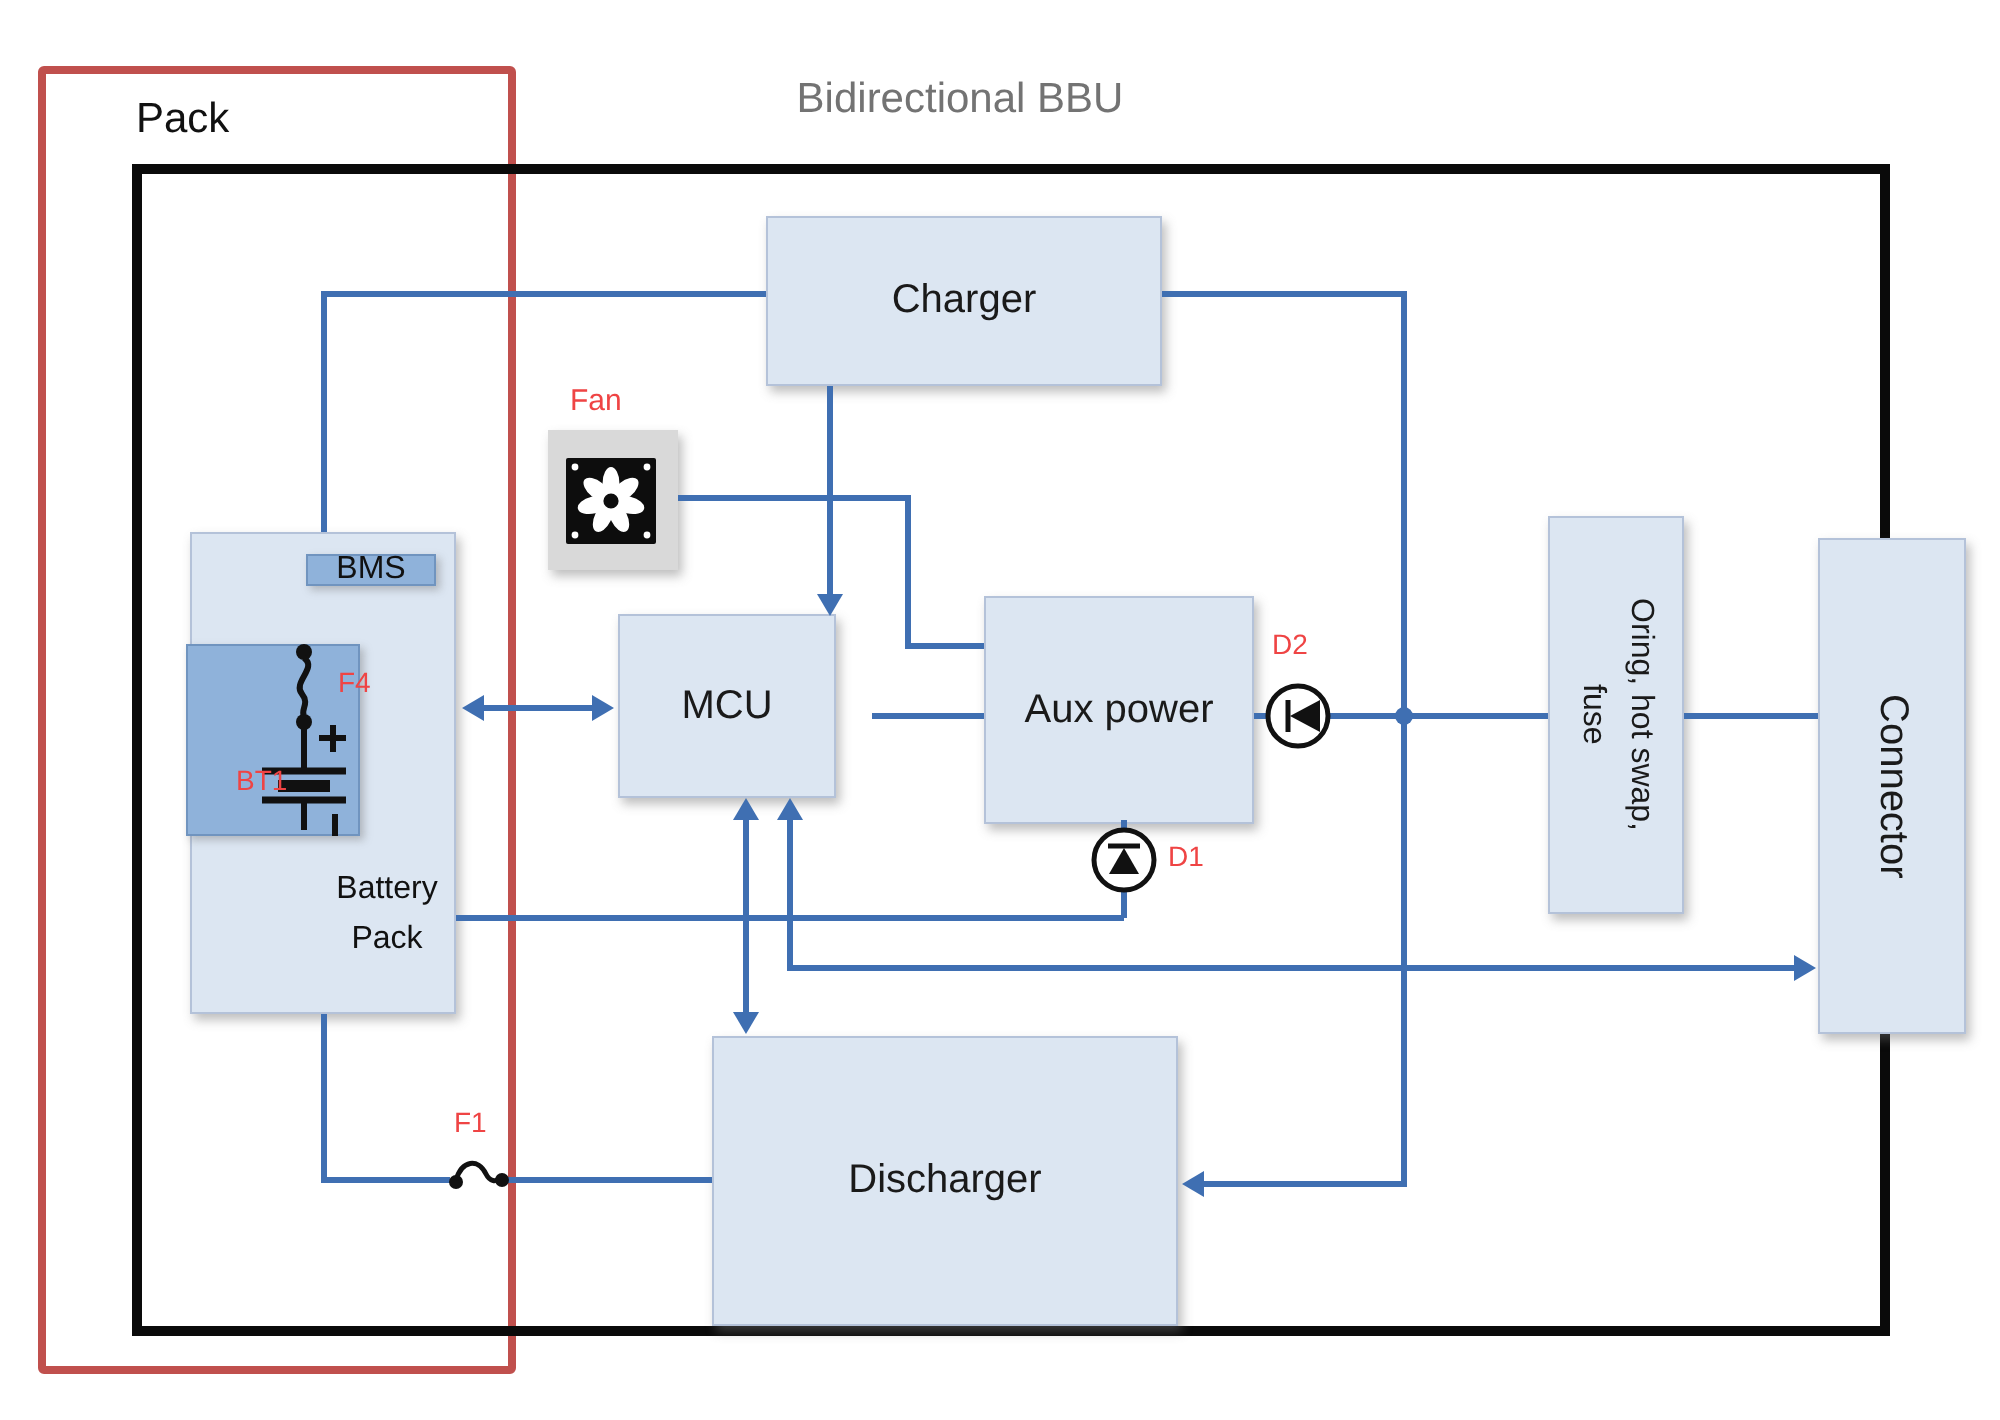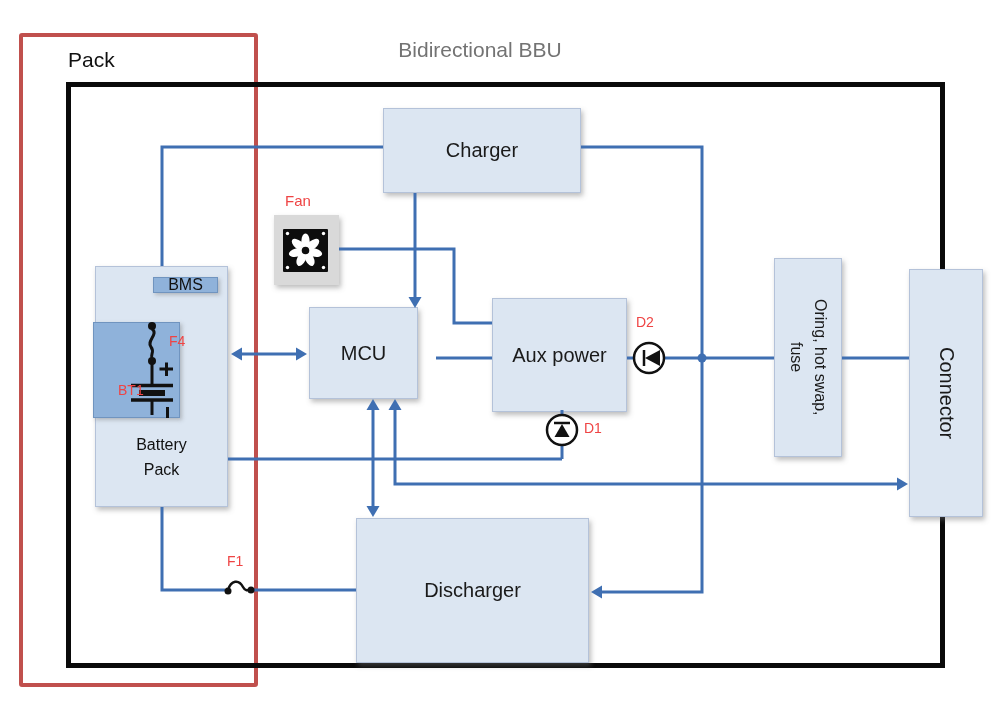--- a/index.html
+++ b/index.html
@@ -38,21 +38,21 @@
   #pack-label{left:68px;top:48px;font-size:21px;color:#111;}
   #caption{
     left:775px;top:578px;width:140px;text-align:center;
     font-size:19px;font-weight:bold;line-height:27px;color:#4f81bd;z-index:6;
   }
   #fan-housing{
     left:274px;top:215px;width:65px;height:70px;background:#d9d9d9;
     box-shadow:2px 3px 5px rgba(110,110,110,.45);z-index:3;
   }
   #battery-label{left:95px;top:432px;width:133px;text-align:center;
-    font-size:16px;line-height:25px;color:#111;z-index:6;}
+    font-size:16px;line-height:25px;color:#111;z-index:6;padding-left:32px;}
   #svg-overlay{left:0;top:0;z-index:5;pointer-events:none;}
   .small{font-size:14px;}
   #oring-block{line-height:24px;font-size:16px;}
   #connector-block{font-size:20px;}
   #bms-block{font-size:16px;}
 </style>
 </head>
 <body>
 
 <div id="stage">

